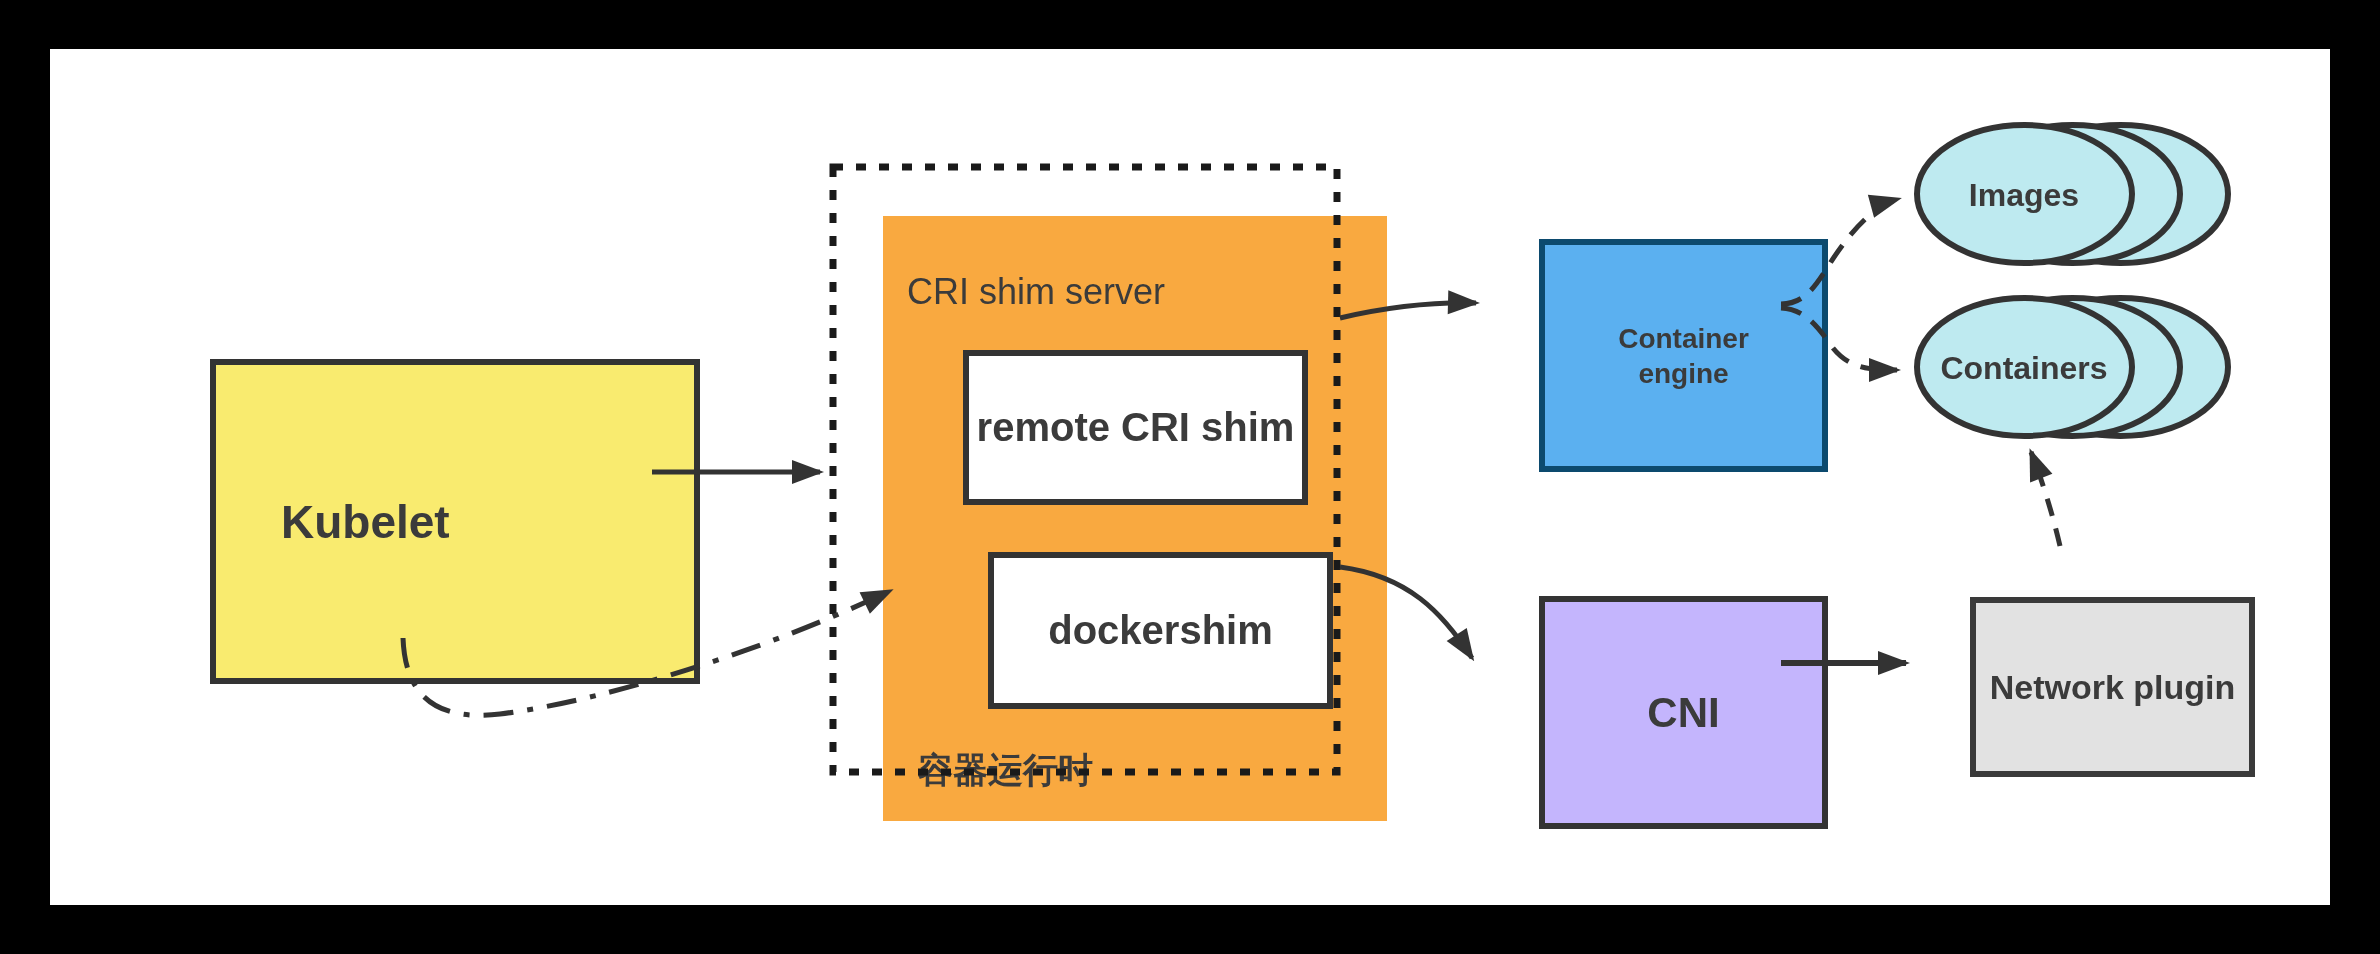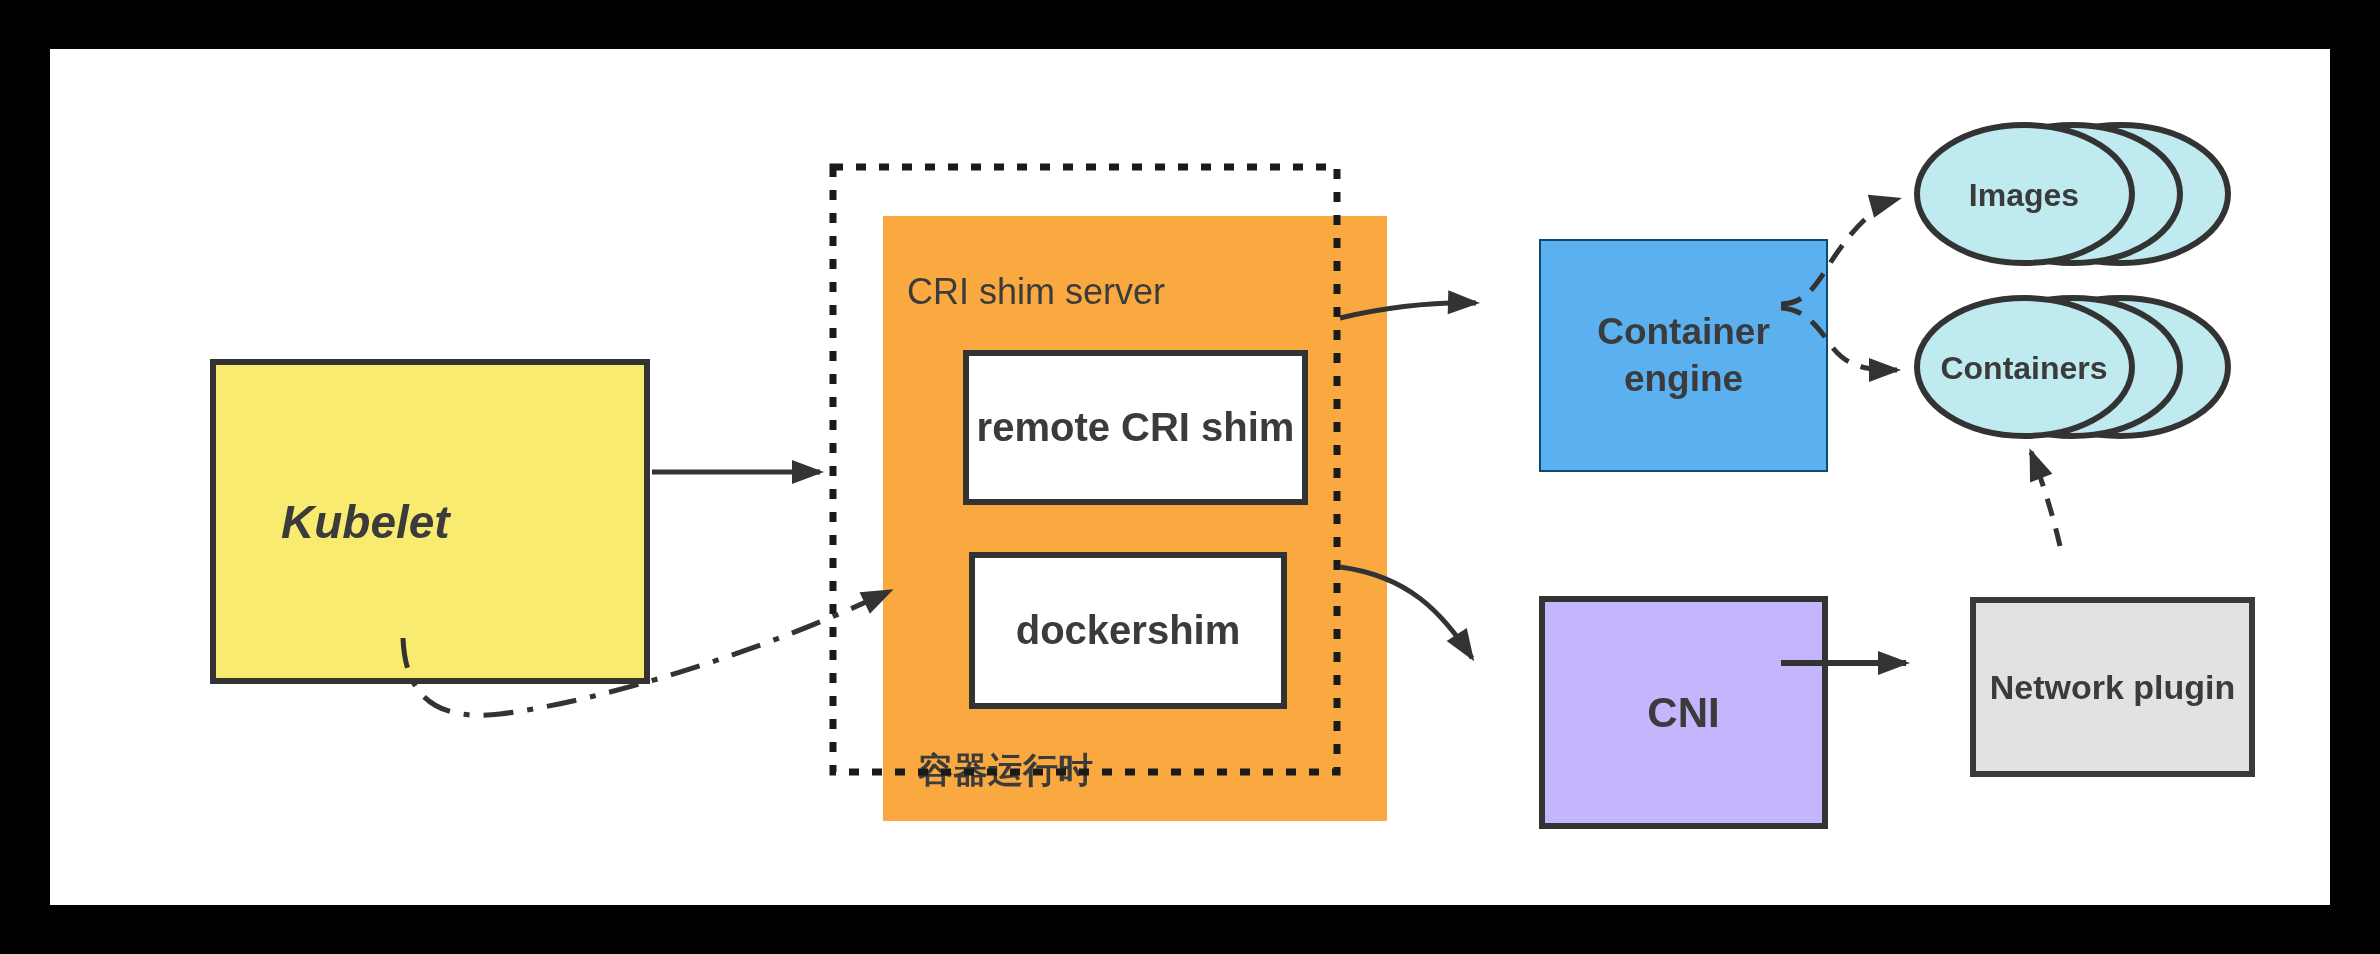--- a/index.html
+++ b/index.html
@@ -9,25 +9,24 @@
     color: #3b3b3b;
   }
   .canvas {
     position: absolute; left: 50px; top: 49px; width: 2280px; height: 856px;
     background: #ffffff;
   }
   .node { position: absolute; box-sizing: border-box; display: flex;
           align-items: center; justify-content: center; text-align: center;
           font-weight: bold; }
   .kubelet {
-    left: 160px; top: 310px; width: 440px; height: 325px;
+    left: 160px; top: 310px; width: 490px; height: 325px;
     background: #F9EB6F; border: 6px solid #333;
     justify-content: flex-start; padding-left: 65px;
     font-size: 46px;
-    font-style: italic;
   }
   .pill {
     left: 447px; top: 420px; width: 205px; height: 102px;
     background: #F2F2F2; border: 6px solid #333; border-radius: 46px;
     font-size: 30px; line-height: 1.18; z-index: 3;
   }
   .server {
     left: 833px; top: 167px; width: 504px; height: 605px;
     background: #F9A940; z-index: 1;
   }
@@ -36,25 +35,25 @@
     font-weight: normal; z-index: 2; white-space: nowrap;
   }
   .server-footer {
     position: absolute; left: 868px; top: 698px; font-size: 35px;
     font-weight: bold; z-index: 2; white-space: nowrap;
   }
   .whitebox {
     background: #ffffff; border: 6px solid #333; font-size: 40px; z-index: 2;
   }
   .remote { left: 913px; top: 301px; width: 345px; height: 155px; }
-  .docker { left: 919px; top: 503px; width: 318px; height: 157px; }
+  .docker { left: 938px; top: 503px; width: 345px; height: 157px; }
   .engine {
     left: 1489px; top: 190px; width: 289px; height: 233px;
-    background: #5BB0F0; border: 2px solid #0c4a6e;
-    font-size: 37px; line-height: 1.25;
+    background: #5BB0F0; border: 6px solid #0c4a6e;
+    font-size: 28px; line-height: 1.25;
   }
   .cni {
     left: 1489px; top: 547px; width: 289px; height: 233px;
     background: #c4b5fd; border: 6px solid #333; font-size: 42px;
   }
   .plugin {
     left: 1920px; top: 548px; width: 285px; height: 180px;
     background: #E2E2E2; border: 6px solid #3a3a3a; font-size: 34px;
   }
   svg.overlay {

